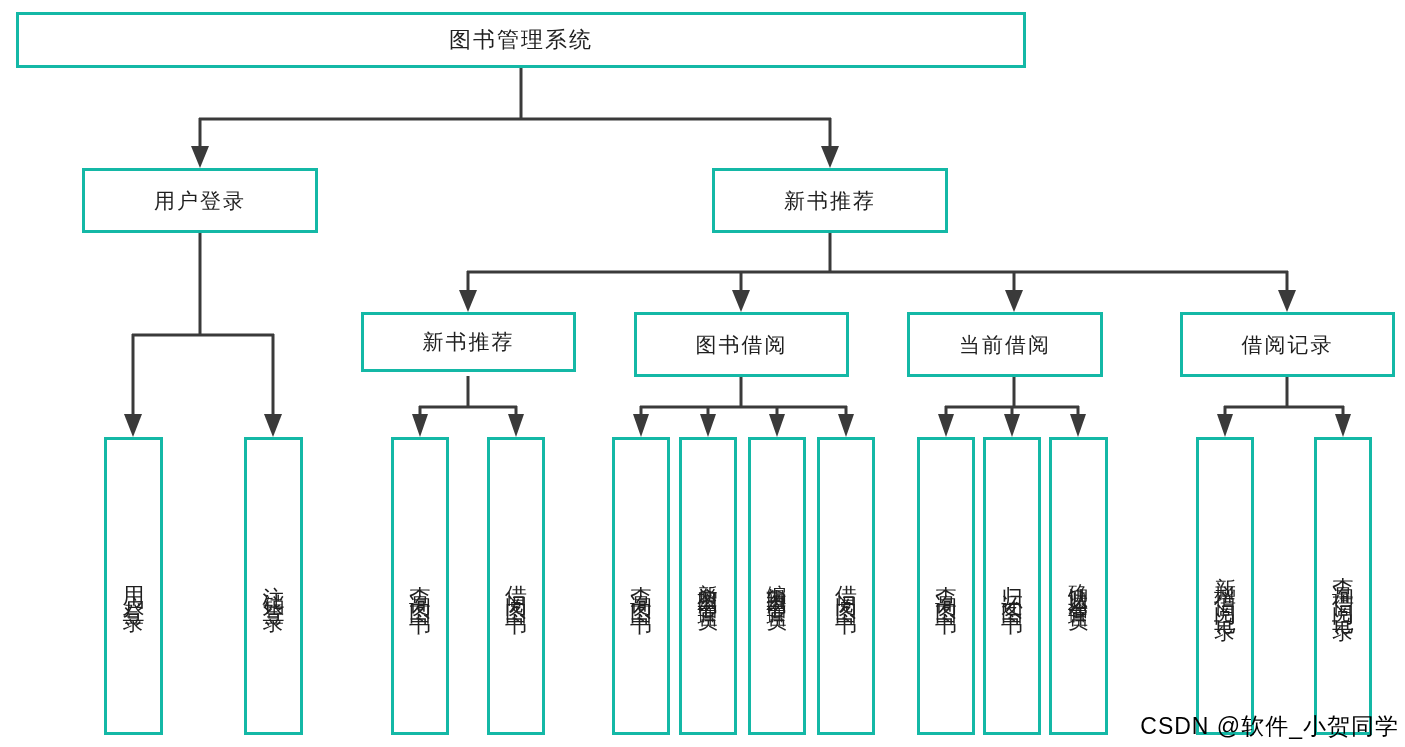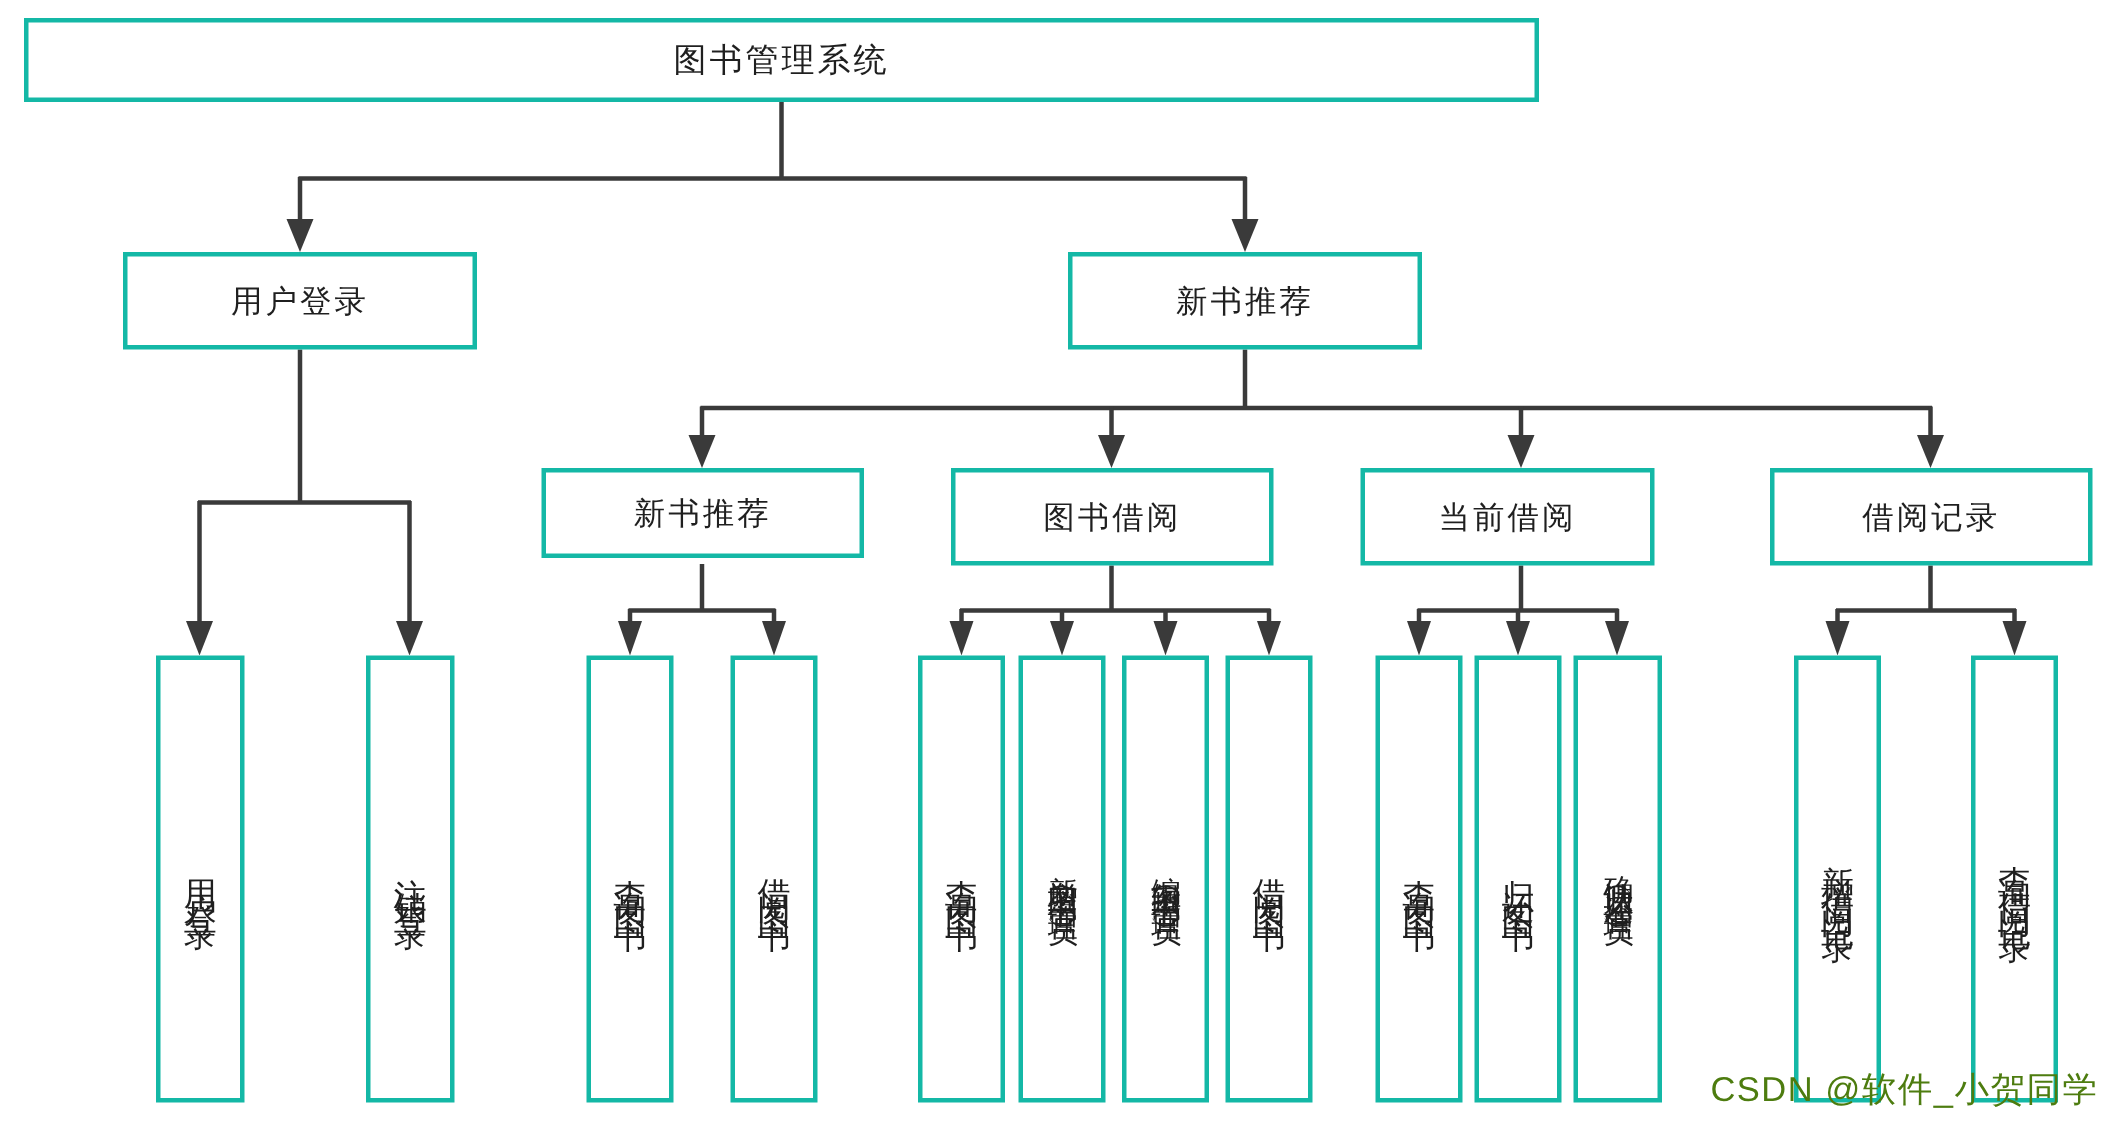--- a/index.html
+++ b/index.html
@@ -28,21 +28,21 @@
     text-orientation: mixed;
     font-size: 22px; line-height: 1;
     letter-spacing: 9px; white-space: nowrap;
     color: #1f1f1f;
   }
   .leaf-label--tight { font-size: 20px; letter-spacing: 4px; }
   .watermark {
     position: absolute; z-index: 3;
     right: 6px; top: 711px;
     font-size: 23px; letter-spacing: 1px;
-    color: #4d7c0f;
+    color: #000000;
   }
 </style>
 </head>
 <body>
 
 <div class="canvas">
 
   <svg class="wires" width="1405" height="747" viewBox="0 0 1405 747">
     <g stroke="#3a3a3a" stroke-width="3" fill="none">
 

